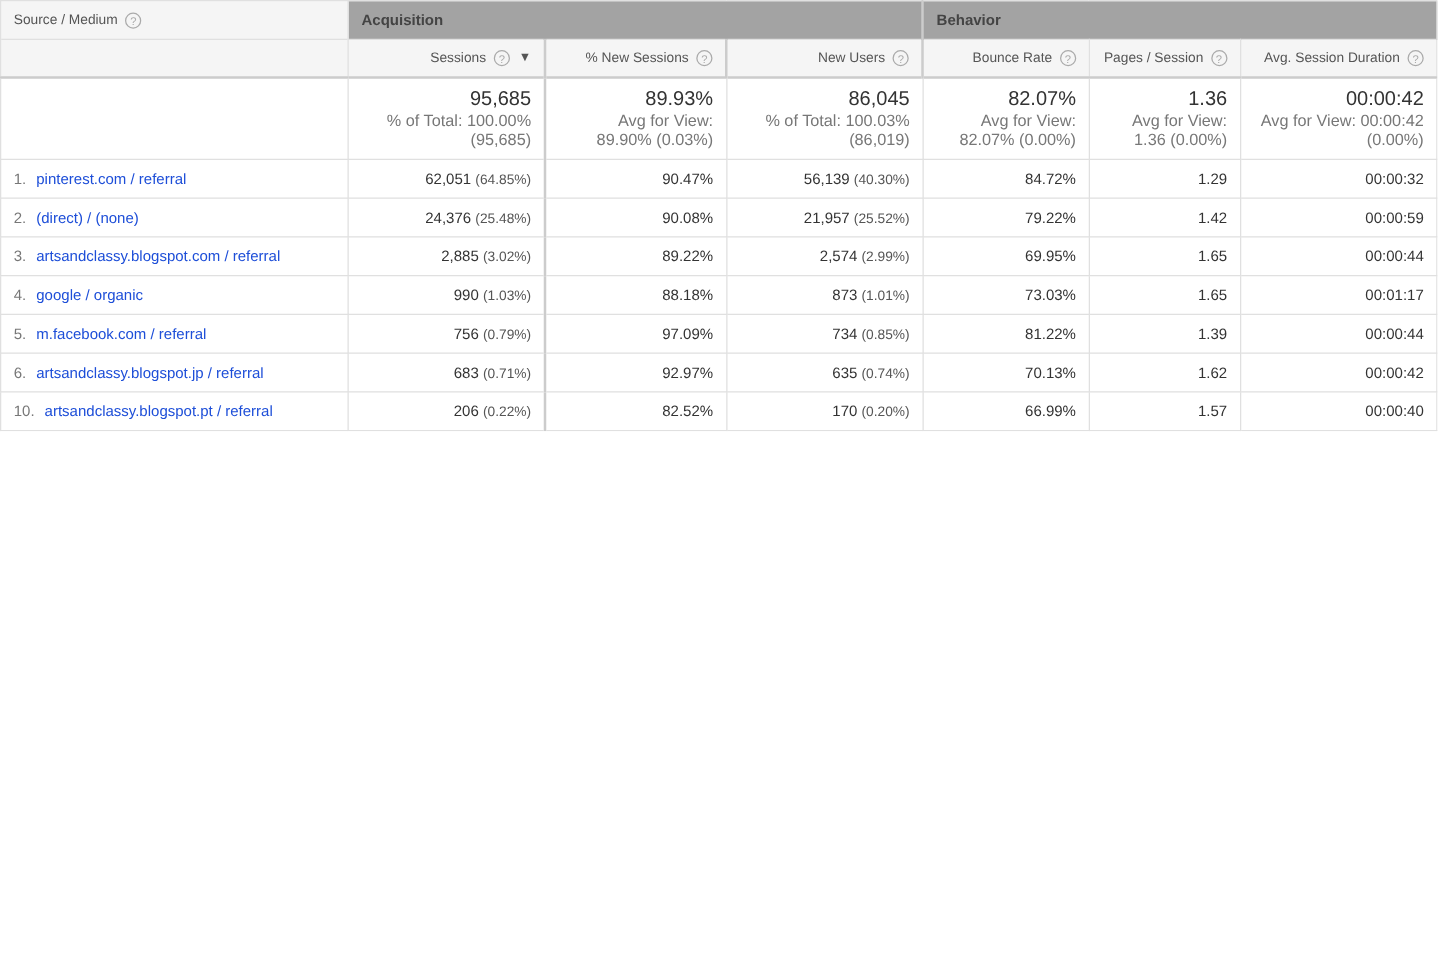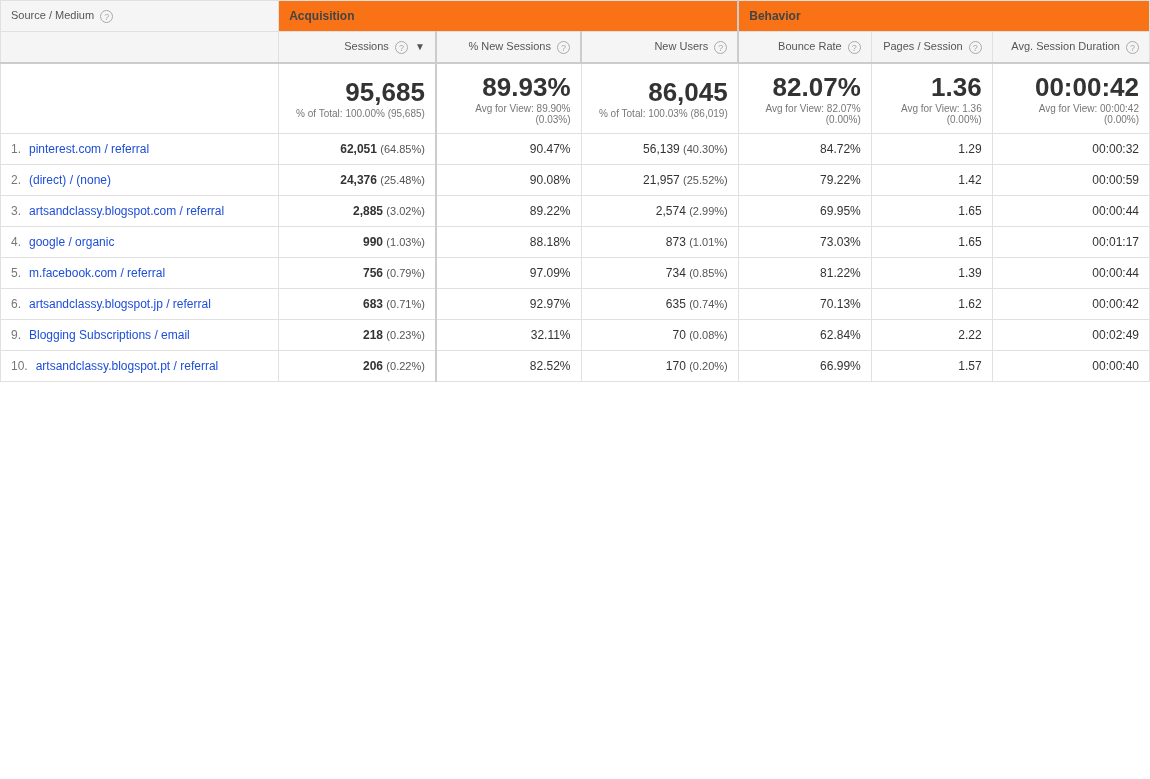--- a/index.html
+++ b/index.html
@@ -28,21 +28,21 @@
       font-weight: normal;
       font-size: 11px;
       color: #555;
       margin-top: 35px;
     }
     .col-source {
       text-align: left;
       width: 230px;
     }
     .group-header {
-      background: #f97316;
+      background: #a3a3a3;
       font-weight: bold;
       font-size: 12px;
       color: #444;
       text-align: left;
       border-bottom: none;
     }
     .group-header-empty {
       background: #f5f5f5;
       border-bottom: none;
     }
@@ -51,42 +51,42 @@
       border-top: 1px solid #e0e0e0;
       font-size: 11px;
       color: #555;
     }
     .totals-row td {
       background: #fff;
       font-size: 13px;
       border-top: 2px solid #ccc;
     }
     .totals-main {
-      font-size: 26px;
-      font-weight: bold;
+      font-size: 16px;
+      font-weight: normal;
       color: #333;
     }
     .totals-sub {
-      font-size: 10px;
+      font-size: 13px;
       color: #777;
       display: block;
     }
     .data-row td {
       background: #fff;
     }
     .link-cell a {
       color: #1d4ed8;
       text-decoration: none;
     }
     .row-num {
       color: #777;
       margin-right: 8px;
     }
     .sessions-bold {
-      font-weight: bold;
+      font-weight: normal;
     }
     .pct-normal {
       font-weight: normal;
       color: #555;
       font-size: 11px;
     }
     .help-icon {
       display: inline-block;
       width: 13px;
       height: 13px;
@@ -243,29 +243,20 @@
         <tr class="data-row">
           <td class="col-source link-cell"><span class="row-num">6.</span><a href="#">artsandclassy.blogspot.jp / referral</a></td>
           <td class="col-sessions acquisition-group"><span class="sessions-bold">683</span> <span class="pct-normal">(0.71%)</span></td>
           <td class="col-new-sessions">92.97%</td>
           <td class="col-new-users"><span>635</span> <span class="pct-normal">(0.74%)</span></td>
           <td class="col-bounce">70.13%</td>
           <td class="col-pages">1.62</td>
           <td class="col-avg-session">00:00:42</td>
         </tr>
         <tr class="data-row">
-          <td class="col-source link-cell"><span class="row-num">9.</span><a href="#">Blogging Subscriptions / email</a></td>
-          <td class="col-sessions acquisition-group"><span class="sessions-bold">218</span> <span class="pct-normal">(0.23%)</span></td>
-          <td class="col-new-sessions">32.11%</td>
-          <td class="col-new-users"><span>70</span> <span class="pct-normal">(0.08%)</span></td>
-          <td class="col-bounce">62.84%</td>
-          <td class="col-pages">2.22</td>
-          <td class="col-avg-session">00:02:49</td>
-        </tr>
-        <tr class="data-row">
           <td class="col-source link-cell"><span class="row-num">10.</span><a href="#">artsandclassy.blogspot.pt / referral</a></td>
           <td class="col-sessions acquisition-group"><span class="sessions-bold">206</span> <span class="pct-normal">(0.22%)</span></td>
           <td class="col-new-sessions">82.52%</td>
           <td class="col-new-users"><span>170</span> <span class="pct-normal">(0.20%)</span></td>
           <td class="col-bounce">66.99%</td>
           <td class="col-pages">1.57</td>
           <td class="col-avg-session">00:00:40</td>
         </tr>
       </tbody>
   </table>

